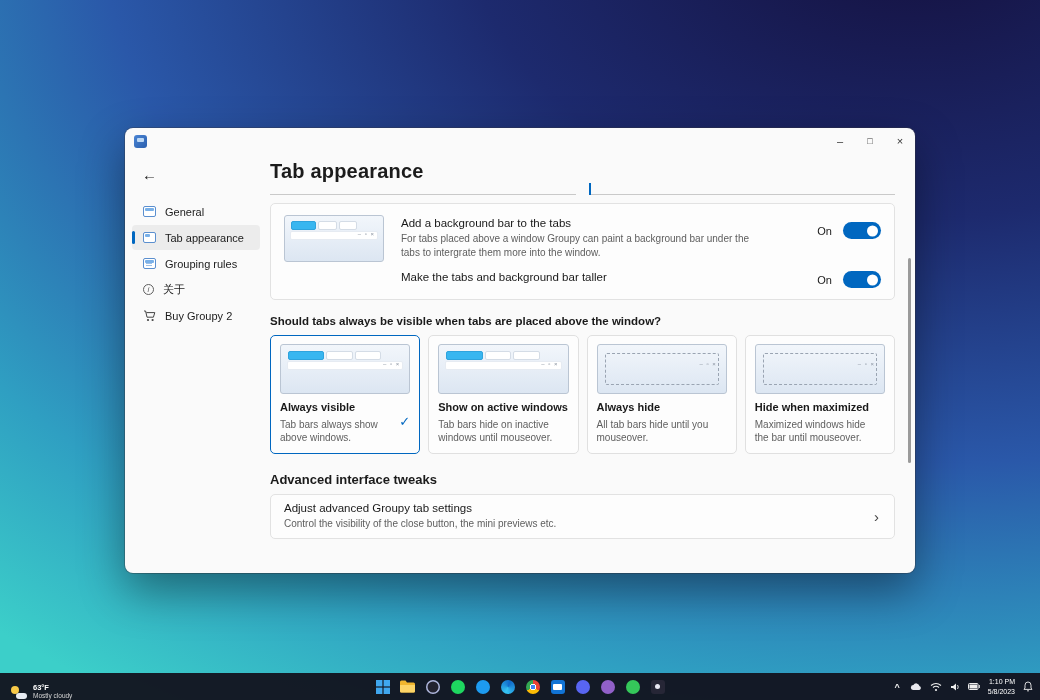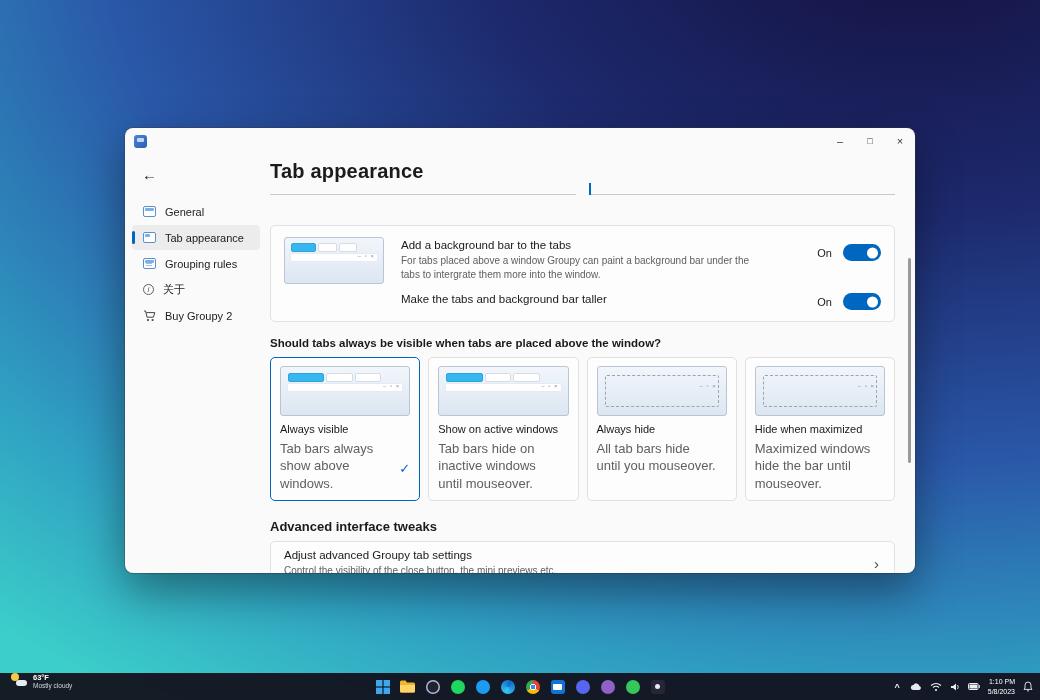--- a/index.html
+++ b/index.html
@@ -40,21 +40,21 @@
   .cart-glyph{flex:0 0 auto;display:flex}
 
   
   .main{position:absolute;left:142px;top:26px;right:0;bottom:0;padding:6px 20px 0 3px}
   .page-title{font-size:20px;font-weight:700;color:#1b1b1b;letter-spacing:.2px}
   .cutoff{display:flex;gap:13px;margin-top:4px}
   .cutoff .seg{height:8px;border-bottom:1px solid #c9c9c9;flex:1;position:relative}
   .cutoff .seg.right::before{content:"";position:absolute;left:0;bottom:-1px;width:2px;height:12px;background:#0067c0}
 
   .card{background:#fdfdfd;border:1px solid #e2e2e2;border-radius:5px}
-  .main-card{margin-top:30px}
+  .main-card{margin-top:8px}
   .mc-row1{display:flex;align-items:flex-start;padding:11px 13px 5px}
 
   .pv{position:relative;border:1px solid #bac5d3;border-radius:3px;background:linear-gradient(#f2f6fb,#dce6f2);overflow:hidden}
   .pv.lg{width:100px;height:47px;flex:0 0 auto;margin-right:17px}
   .pv-tabs{position:absolute;top:5px;left:6px;right:26px;display:flex;gap:2px;height:9px}
   .pv-tab{flex:1;background:#fff;border:1px solid #d4dce6;border-radius:2px}
   .pv-tab.active{background:#38b6f0;border-color:#2fa3dd;flex:1.4}
   .pv-bar{position:absolute;top:16px;left:6px;right:6px;height:7px;background:#fff;border-radius:1px;box-shadow:0 0 0 1px #e6ebf2}
   .pv-ctrls{position:absolute;top:15px;right:8px;font-size:6px;color:#8a93a0;letter-spacing:1px;z-index:2}
   .pv.plain .dash{position:absolute;left:7px;right:7px;top:8px;bottom:8px;border:1px dashed #9aa4b2;border-radius:2px}
@@ -73,35 +73,35 @@
 
   .question{margin-top:15px;font-size:11.5px;font-weight:700;color:#1a1a1a}
 
   .options{display:flex;gap:8px;margin-top:8px;align-items:stretch}
   .opt{flex:1;position:relative;background:#fdfdfd;border:1px solid #e0e0e0;border-radius:5px;padding:8px 9px;min-height:118px}
   .opt.selected{border-color:#0067c0}
   .opt .pv{height:50px;margin-bottom:7px}
   .opt .pv .pv-tabs{top:6px;left:7px;right:28px;height:9px}
   .opt .pv .pv-bar{top:17px;left:7px;right:7px}
   .opt .pv .pv-ctrls{top:16px;right:9px}
-  .opt-title{font-size:11px;font-weight:400;color:#191919;line-height:1.25}
-  .opt-desc{font-size:13px;color:#606060;line-height:1.35;margin-top:3px;max-width:120px}
+  .opt-title{font-size:11px;font-weight:700;color:#191919;line-height:1.25}
+  .opt-desc{font-size:10px;color:#606060;line-height:1.35;margin-top:3px;max-width:120px}
   .opt-check{position:absolute;right:9px;bottom:24px;color:#0067c0;font-size:13px;font-weight:700}
 
   .adv-heading{margin-top:18px;font-size:13px;font-weight:700;color:#1a1a1a}
   .adv-row{margin-top:7px;display:flex;align-items:center;padding:7px 13px;min-height:38px}
   .adv-text{flex:1}
   .adv-chevron{font-size:15px;color:#454545;margin-right:2px}
 
   .scrollbar{position:absolute;right:4px;top:130px;width:3px;height:205px;border-radius:2px;background:#9a9a9a}
 
   
   .taskbar{position:absolute;left:0;bottom:0;width:1040px;height:27px;background:rgba(18,18,30,.95);
     display:flex;align-items:center;color:#fff}
-  .weather{position:absolute;left:4px;top:0;bottom:0;display:flex;align-items:flex-start;gap:6px;padding:0 7px}
+  .weather{position:absolute;left:4px;top:0;bottom:0;display:flex;align-items:flex-end;gap:6px;padding:0 7px}
   .weather-ico{position:relative;width:16px;height:14px}
   .weather-ico .sun{position:absolute;left:0;top:0;width:8px;height:8px;border-radius:50%;background:#f7c948}
   .weather-ico .cloud{position:absolute;right:0;bottom:1px;width:11px;height:6px;border-radius:4px;background:#e7ecf2}
   .weather-txt{line-height:1.25}
   .weather-temp{font-size:7.5px;font-weight:700}
   .weather-cond{font-size:6.5px;color:#d5d5d5}
 
   .tb-center{margin:0 auto;display:flex;align-items:center;gap:9px}
   .tb-app{width:16px;height:16px;display:flex;align-items:center;justify-content:center}
   .ci{width:14px;height:14px;border-radius:50%;position:relative}

